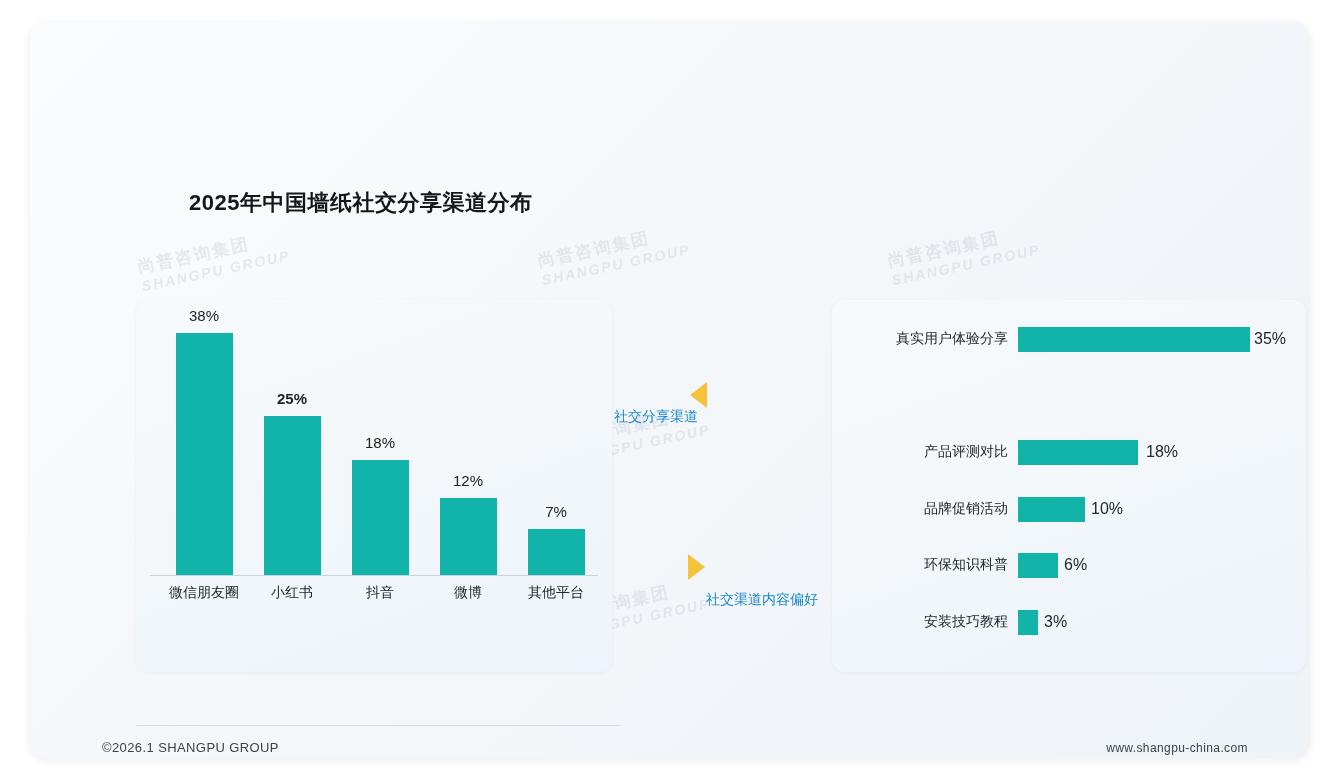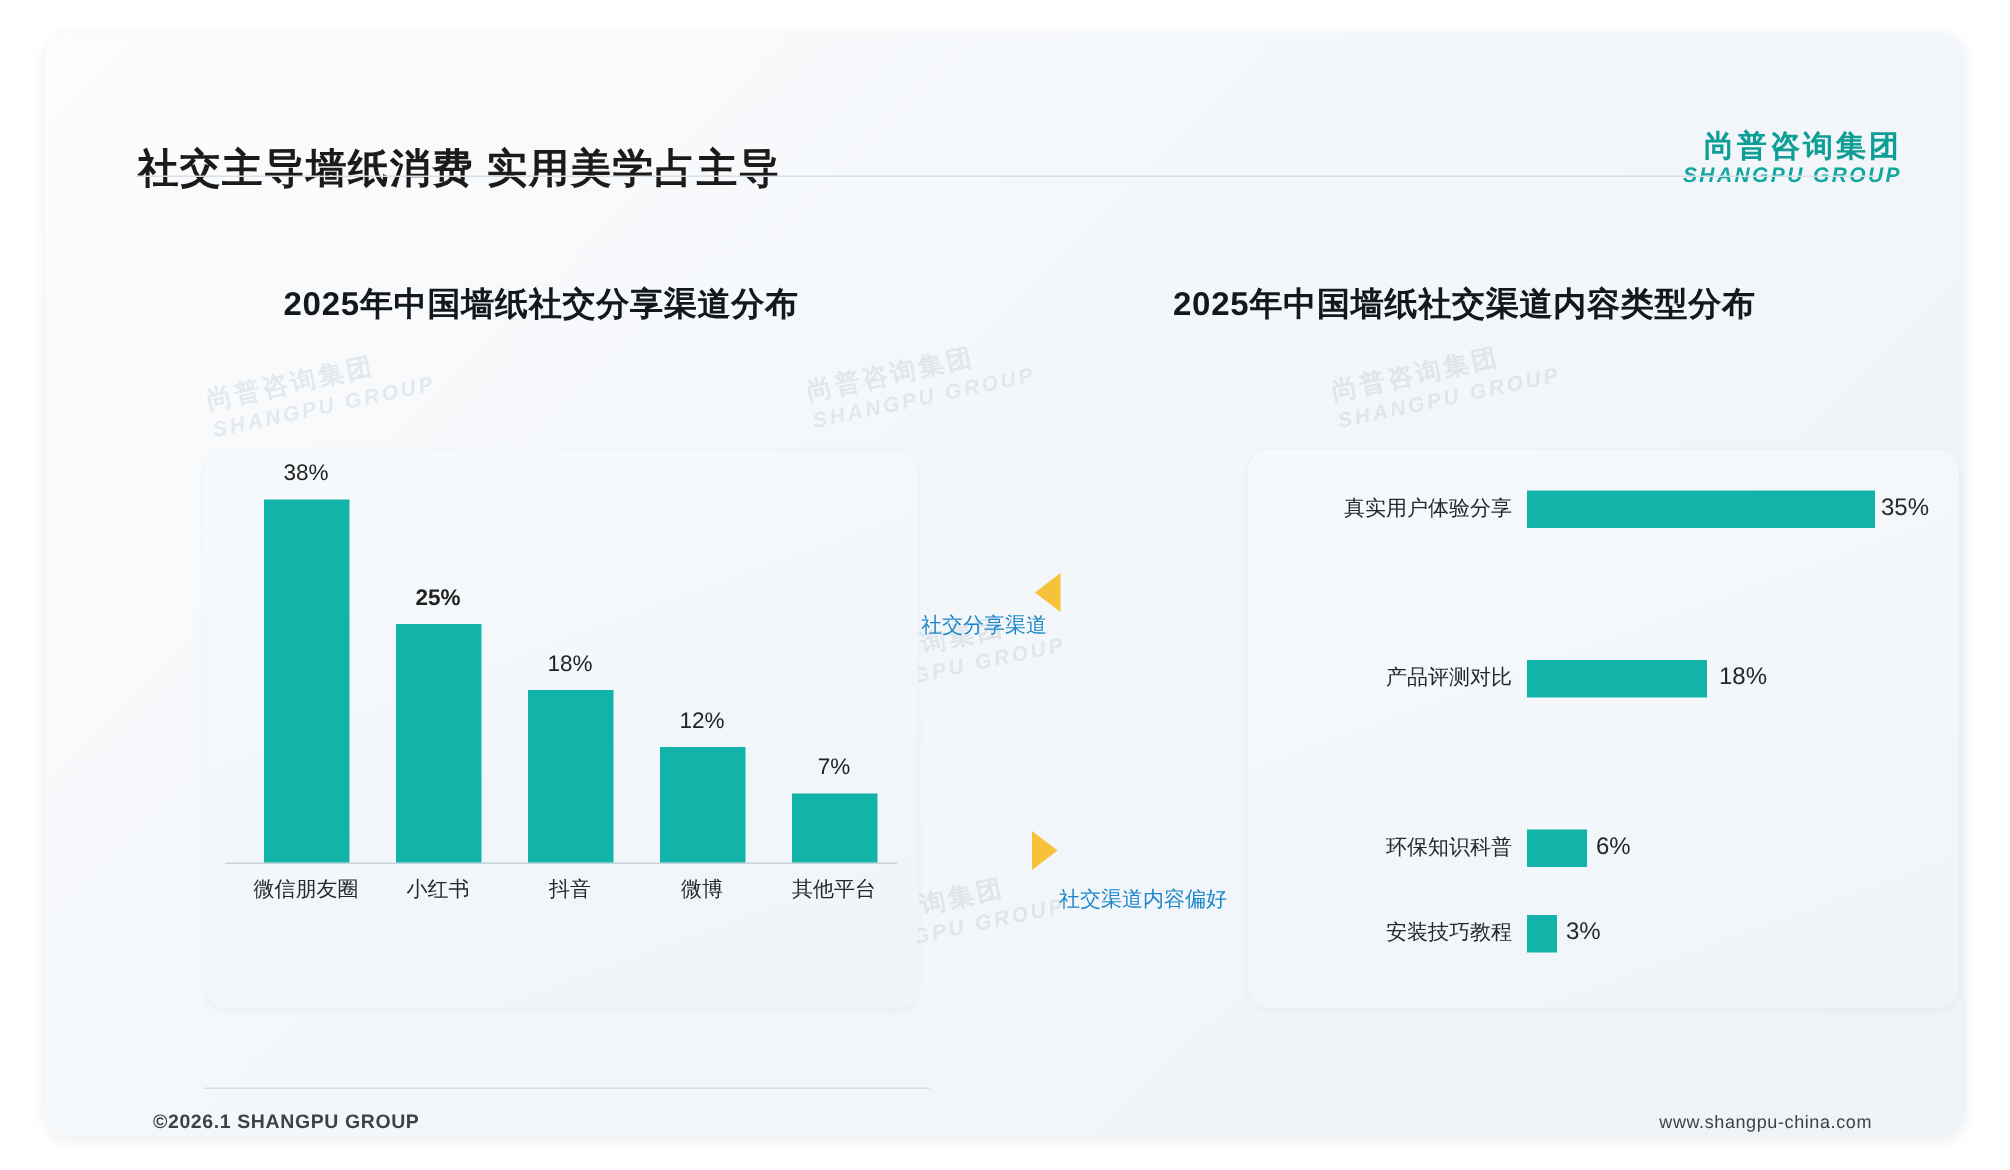--- a/index.html
+++ b/index.html
@@ -199,42 +199,35 @@
     height: 1px;
     background: #d6dde4;
   }
   .copyright {
     position: absolute;
     left: 72px;
     top: 718px;
     font-size: 13px;
     color: #3b434a;
     letter-spacing: 0.4px;
-    font-weight: bold;
   }
   .website {
     position: absolute;
     right: 62px;
     top: 719px;
     font-size: 12px;
     color: #3b434a;
     letter-spacing: 0.4px;
   }
 </style>
 </head>
 <body>
 
 <div class="slide">
 
-  <div class="header">
-    <div class="title">社交主导墙纸消费 实用美学占主导</div>
-    <div class="logo-cn">尚普咨询集团</div>
-    <div class="logo-en">SHANGPU GROUP</div>
-    <div class="header-rule"></div>
-  </div>
 
   <div class="wm" style="left:108px; top:218px;">
     <div class="cn">尚普咨询集团</div>
     <div class="en">SHANGPU GROUP</div>
   </div>
   <div class="wm" style="left:508px; top:212px;">
     <div class="cn">尚普咨询集团</div>
     <div class="en">SHANGPU GROUP</div>
   </div>
   <div class="wm" style="left:858px; top:212px;">
@@ -260,21 +253,20 @@
   <div class="wm" style="left:528px; top:566px;">
     <div class="cn">尚普咨询集团</div>
     <div class="en">SHANGPU GROUP</div>
   </div>
   <div class="wm" style="left:888px; top:580px;">
     <div class="cn">尚普咨询集团</div>
     <div class="en">SHANGPU GROUP</div>
   </div>
 
   <div class="panel-title" id="panel-title-left">2025年中国墙纸社交分享渠道分布</div>
-  <div class="panel-title" id="panel-title-right">2025年中国墙纸社交渠道内容类型分布</div>
 
   <div class="card" id="card-left"></div>
   <div class="card" id="card-right"></div>
 
   <div class="col-chart">
     <div class="col-axis"></div>
 
     <div class="col" style="left:40px;  height:242px;"></div>
     <div class="col" style="left:128px; height:159px;"></div>
     <div class="col" style="left:216px; height:115px;"></div>
@@ -308,20 +300,25 @@
       <div class="bar-val" style="left:422px;">35%</div>
     </div>
 
 
     <div class="bar-row" style="top:135px;">
       <div class="bar-lbl">产品评测对比</div>
       <div class="bar-fill" style="width:120px;"></div>
       <div class="bar-val" style="left:314px;">18%</div>
     </div>
 
+    <div class="bar-row" style="top:192px;">
+      <div class="bar-lbl">品牌促销活动</div>
+      <div class="bar-fill" style="width:67px;"></div>
+      <div class="bar-val" style="left:259px;">10%</div>
+    </div>
 
     <div class="bar-row" style="top:248px;">
       <div class="bar-lbl">环保知识科普</div>
       <div class="bar-fill" style="width:40px;"></div>
       <div class="bar-val" style="left:232px;">6%</div>
     </div>
 
     <div class="bar-row" style="top:305px;">
       <div class="bar-lbl">安装技巧教程</div>
       <div class="bar-fill" style="width:20px;"></div>

